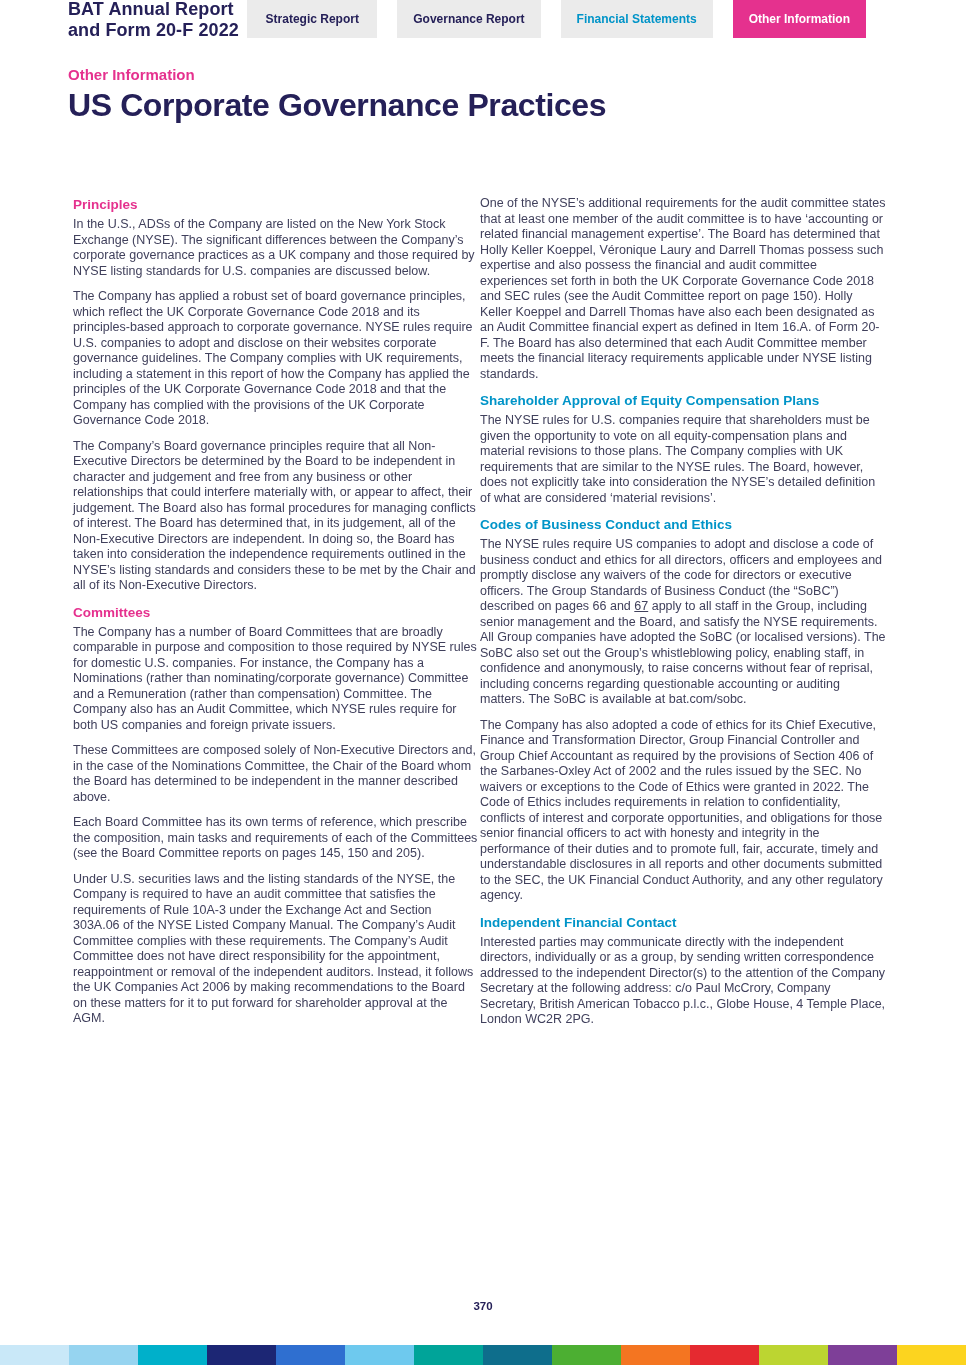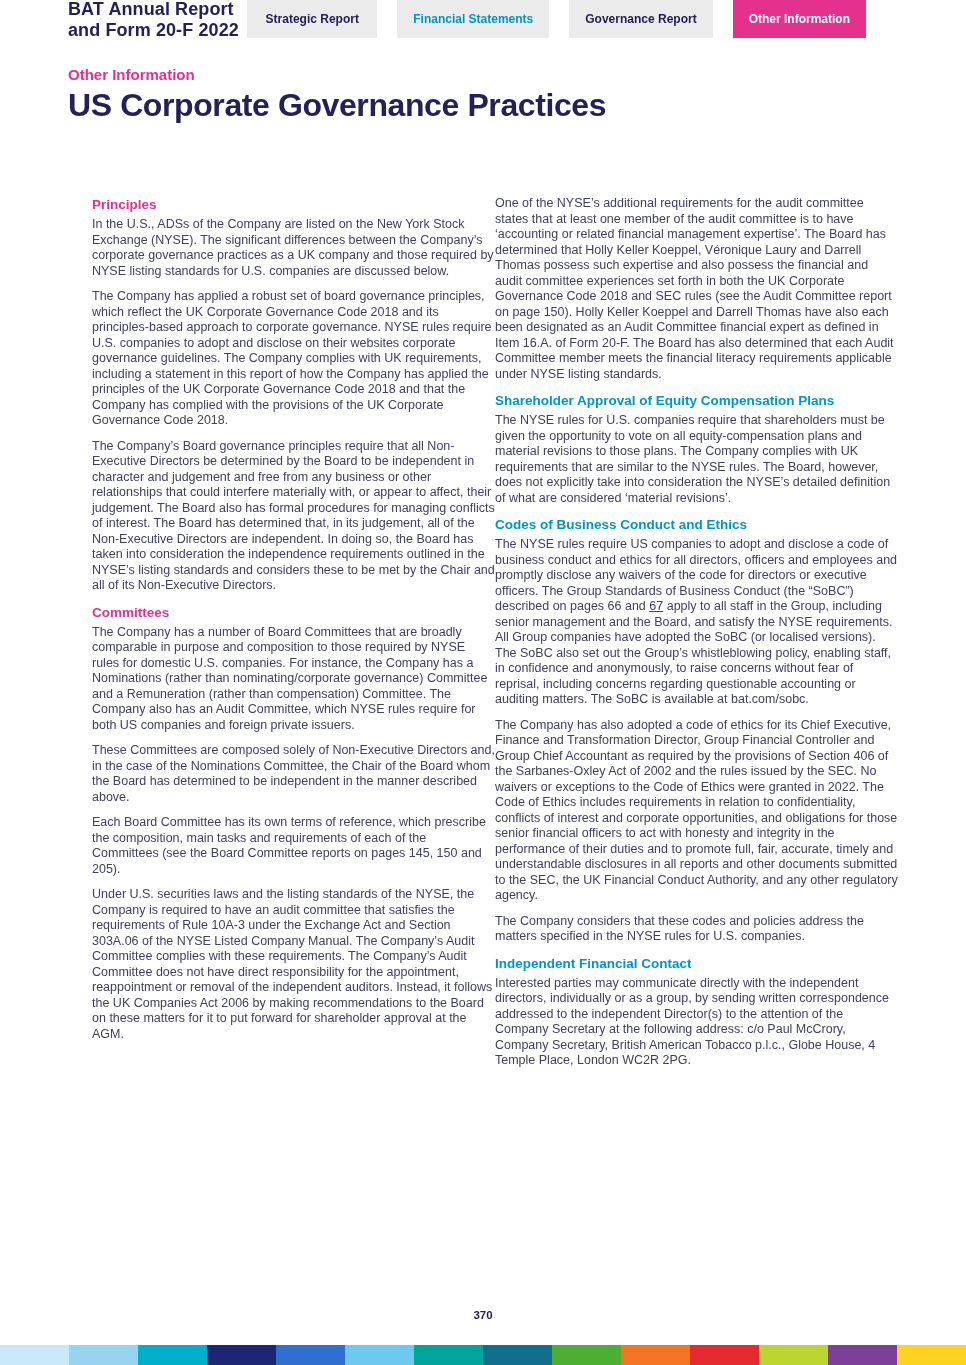--- a/index.html
+++ b/index.html
@@ -56,21 +56,21 @@
   .page-title {
     margin: 4px 0 0 68px;
     color: var(--navy, #252058);
     font-size: 32px;
     font-weight: bold;
     letter-spacing: -0.4px;
   }
   
   .columns {
     display: flex;
-    margin: 72px 68px 0 92px;
+    margin: 72px 68px 0 73px;
   }
   .col { width: 407px; }
   .col p {
     color: var(--body, #40405c);
     font-size: 12.5px;
     line-height: 15.5px;
     margin-bottom: 10px;
   }
   .h {
     font-size: 13.5px;
@@ -82,21 +82,21 @@
   .h.pink { color: var(--pink, #e5318e); }
   .h.teal { color: var(--teal, #0094c8); }
   .inline-link {
     color: var(--body, #40405c);
     text-decoration: underline;
     cursor: pointer;
   }
   
   .page-number {
     position: absolute;
-    bottom: 44px;
+    bottom: 53px;
     left: 0; right: 0;
     text-align: center;
     font-size: 11.5px;
     font-weight: bold;
     color: var(--navy, #252058);
   }
   .color-strip {
     position: absolute;
     bottom: 0;
     left: 0; right: 0;
@@ -107,22 +107,22 @@
 </style>
 </head>
 <body>
 
 <div class="page">
 
   <header class="topbar">
     <div class="doc-title">BAT Annual Report and Form 20-F 2022</div>
     <nav class="tabs">
       <a class="tab">Strategic Report</a>
+      <a class="tab">Governance Report</a>
       <a class="tab teal-text">Financial Statements</a>
-      <a class="tab">Governance Report</a>
       <a class="tab active">Other Information</a>
     </nav>
   </header>
 
   <main>
     <div class="section-label">Other Information</div>
     <h1 class="page-title">US Corporate Governance Practices</h1>
 
     <div class="columns">
 
@@ -142,21 +142,20 @@
 
       <div class="col">
         <p>One of the NYSE’s additional requirements for the audit committee states that at least one member of the audit committee is to have ‘accounting or related financial management expertise’. The Board has determined that Holly Keller Koeppel, Véronique Laury and Darrell Thomas possess such expertise and also possess the financial and audit committee experiences set forth in both the UK Corporate Governance Code 2018 and SEC rules (see the Audit Committee report on page 150). Holly Keller Koeppel and Darrell Thomas have also each been designated as an Audit Committee financial expert as defined in Item 16.A. of Form 20-F. The Board has also determined that each Audit Committee member meets the financial literacy requirements applicable under NYSE listing standards.</p>
 
         <h3 class="h teal">Shareholder Approval of Equity Compensation Plans</h3>
         <p>The NYSE rules for U.S. companies require that shareholders must be given the opportunity to vote on all equity-compensation plans and material revisions to those plans. The Company complies with UK requirements that are similar to the NYSE rules. The Board, however, does not explicitly take into consideration the NYSE’s detailed definition of what are considered ‘material revisions’.</p>
 
         <h3 class="h teal">Codes of Business Conduct and Ethics</h3>
         <p><span>The NYSE rules require US companies to adopt and disclose a code of business conduct and ethics for all directors, officers and employees and promptly disclose any waivers of the code for directors or executive officers. The Group Standards of Business Conduct (the “SoBC”) described on pages 66 and </span><a class="inline-link">67</a><span> apply to all staff in the Group, including senior management and the Board, and satisfy the NYSE requirements. All Group companies have adopted the SoBC (or localised versions). The SoBC also set out the Group’s whistleblowing policy, enabling staff, in confidence and anonymously, to raise concerns without fear of reprisal, including concerns regarding questionable accounting or auditing matters. The SoBC is available at bat.com/sobc.</span></p>
         <p>The Company has also adopted a code of ethics for its Chief Executive, Finance and Transformation Director, Group Financial Controller and Group Chief Accountant as required by the provisions of Section 406 of the Sarbanes-Oxley Act of 2002 and the rules issued by the SEC. No waivers or exceptions to the Code of Ethics were granted in 2022. The Code of Ethics includes requirements in relation to confidentiality, conflicts of interest and corporate opportunities, and obligations for those senior financial officers to act with honesty and integrity in the performance of their duties and to promote full, fair, accurate, timely and understandable disclosures in all reports and other documents submitted to the SEC, the UK Financial Conduct Authority, and any other regulatory agency.</p>
-        <p>The Company considers that these codes and policies address the matters specified in the NYSE rules for U.S. companies.</p>
 
         <h3 class="h teal">Independent Financial Contact</h3>
         <p>Interested parties may communicate directly with the independent directors, individually or as a group, by sending written correspondence addressed to the independent Director(s) to the attention of the Company Secretary at the following address: c/o Paul McCrory, Company Secretary, British American Tobacco p.l.c., Globe House, 4 Temple Place, London WC2R 2PG.</p>
       </div>
 
     </div>
   </main>
 
   <div class="page-number">370</div>
   <div class="color-strip">

